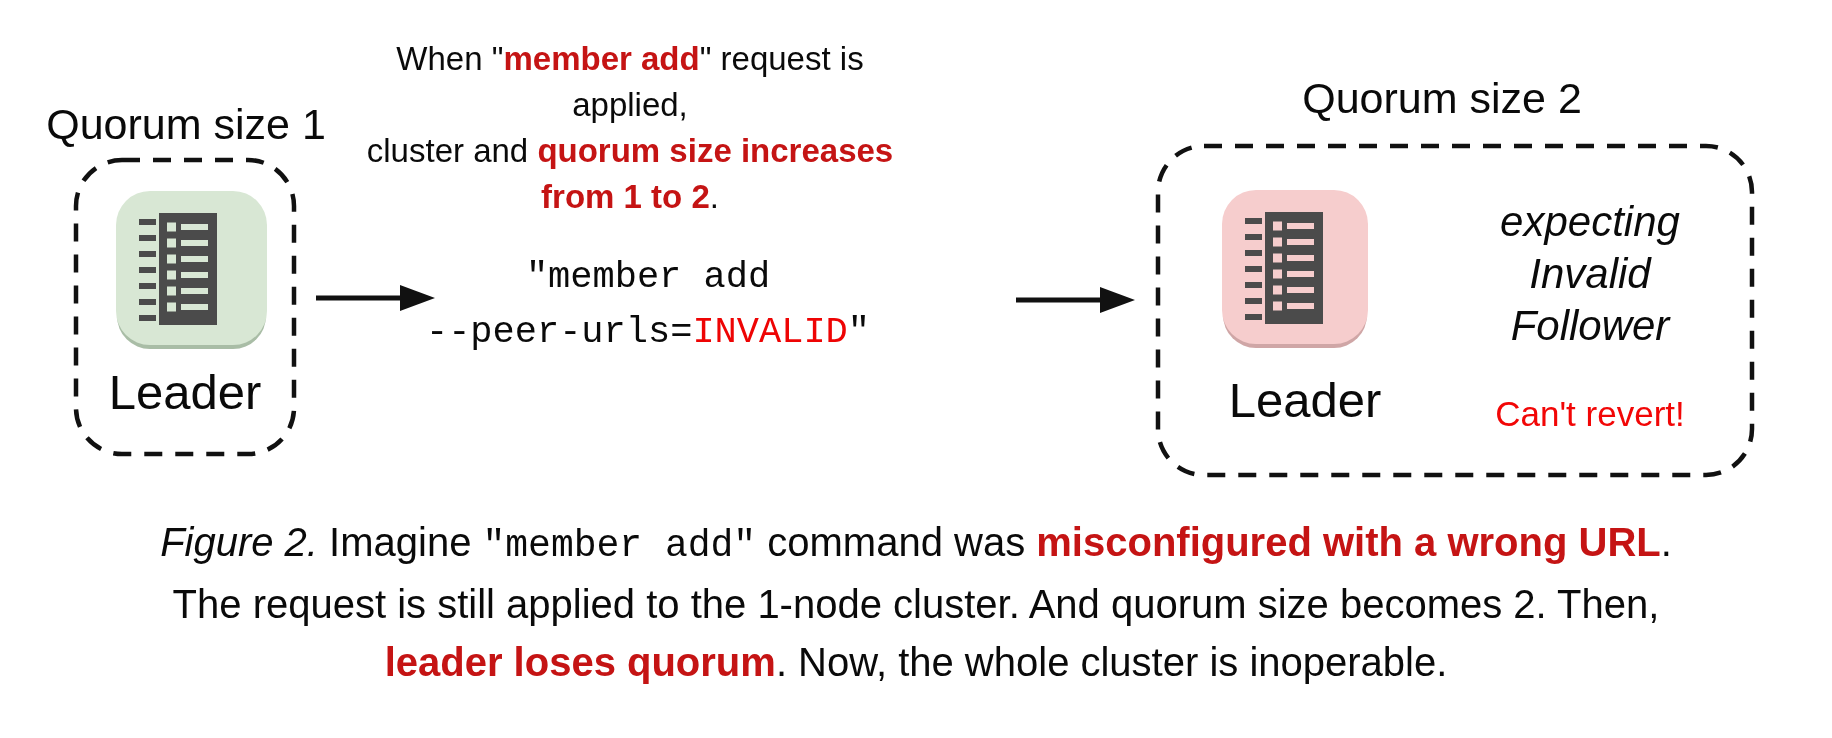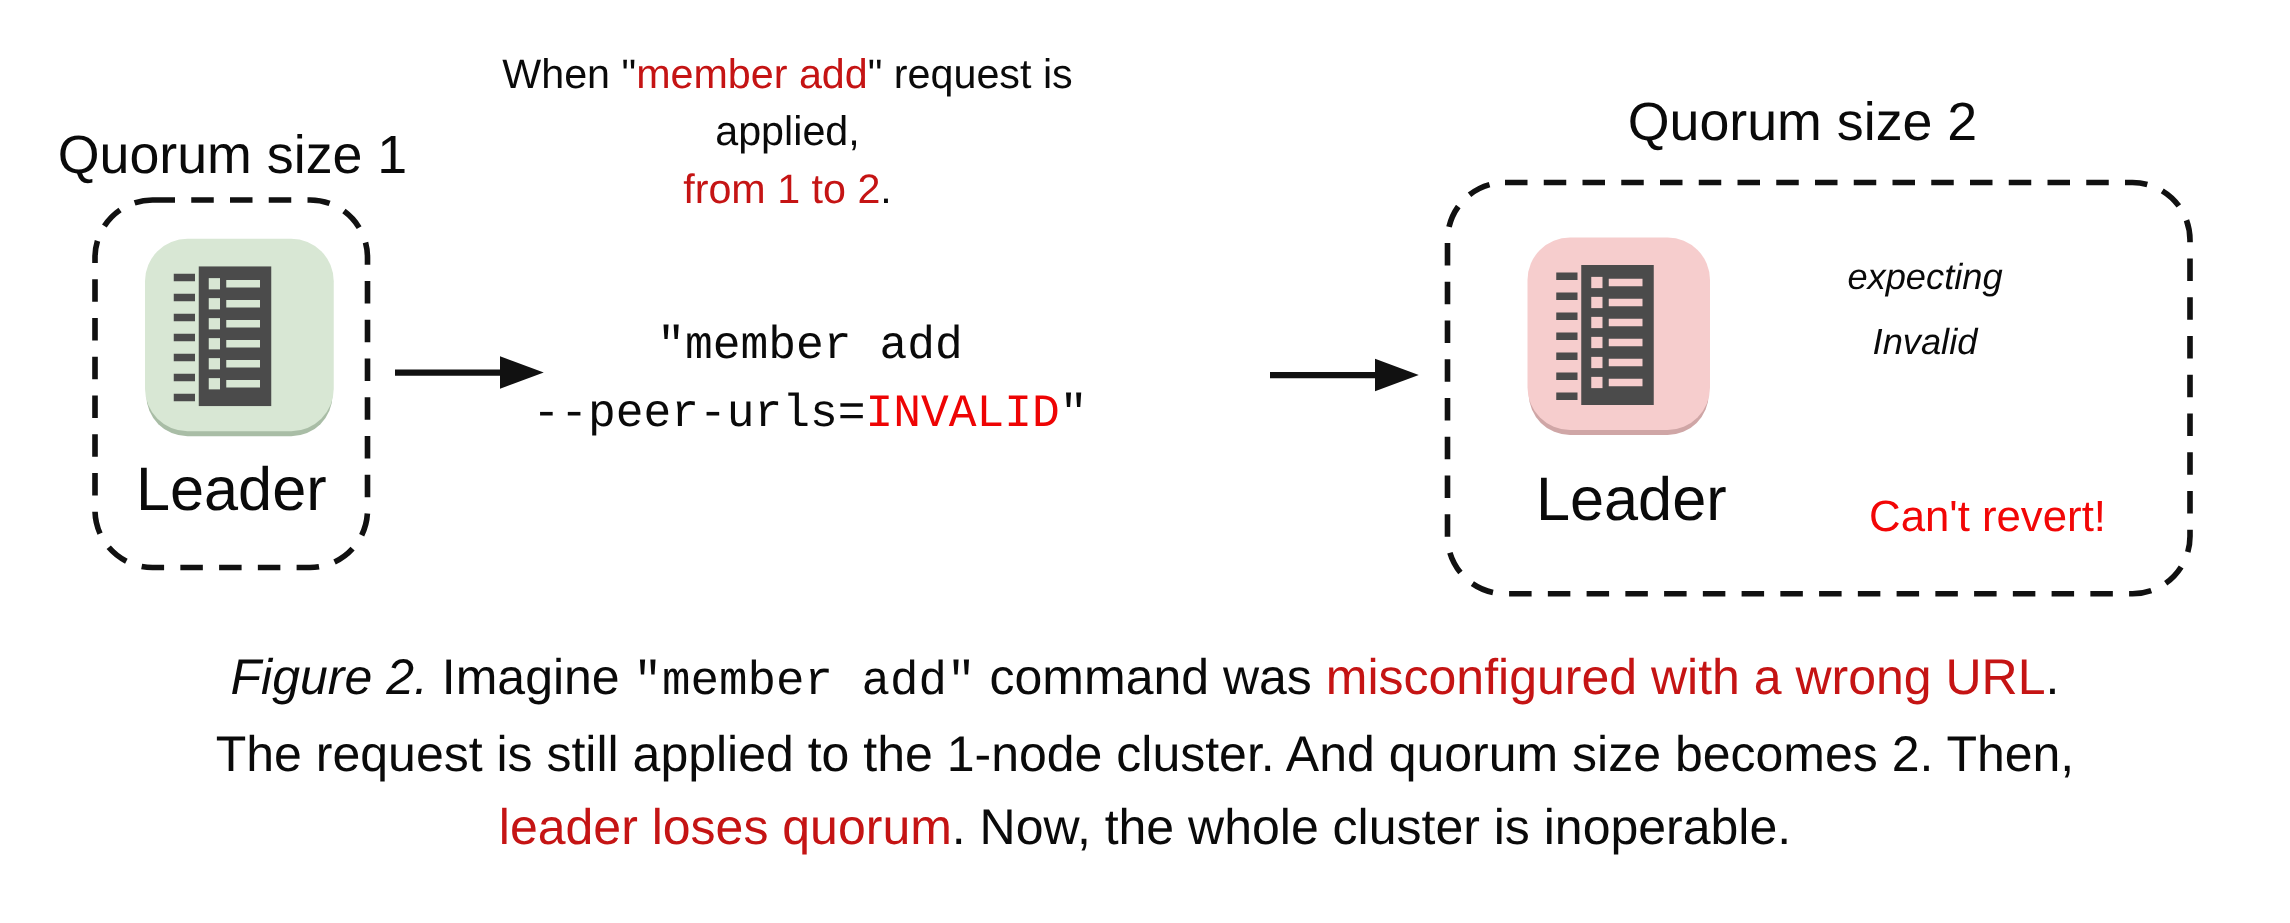--- a/index.html
+++ b/index.html
@@ -5,21 +5,21 @@
   html,body{margin:0;padding:0;background:#ffffff;}
   .stage{
     position:relative;width:1832px;height:738px;background:#ffffff;
     font-family:"Liberation Sans", sans-serif;color:#0a0a0a;overflow:hidden;
   }
   .abs{position:absolute;}
 
   
   .top-note{left:360px;top:36px;width:540px;text-align:center;
     font-size:33px;line-height:46px;font-weight:400;}
-  .red-b{color:#c51414;font-weight:400;}
+  .red-b{color:#c51414;font-weight:700;}
 
   
   .quorum-label{font-size:43px;text-align:center;white-space:nowrap;}
   .quorum-left{left:40px;top:100px;width:292px;}
   .quorum-right{left:1292px;top:74px;width:300px;}
 
   
   .box-left{left:73px;top:157px;}
   .box-right{left:1155px;top:143px;}
 
@@ -43,38 +43,39 @@
   .arrow1{left:314px;top:282px;}
   .arrow2{left:1014px;top:284px;}
 
   
   .command{left:398px;top:250px;width:500px;text-align:center;
     font-family:"Liberation Mono", monospace;font-size:37px;line-height:55px;
     white-space:nowrap;}
   .red-mono{color:#ee0404;}
 
   
-  .expecting{left:1380px;top:196px;width:320px;text-align:center;
-    font-size:29px;line-height:52px;font-style:italic;}
+  .expecting{left:1430px;top:196px;width:320px;text-align:center;
+    font-size:42px;line-height:52px;font-style:italic;}
   .cant-revert{left:1430px;top:394px;width:320px;text-align:center;
     font-size:35px;font-weight:400;color:#f20606;}
 
   
   .caption{left:0;top:513px;width:1832px;text-align:center;
     font-size:40px;line-height:58px;}
   .cap-italic{font-style:italic;margin-top:48px;}
   .cap-mono{font-family:"Liberation Mono", monospace;font-size:0.95em;}
 </style>
 </head>
 <body>
 
 <div class="stage">
 
   <div class="abs top-note">
     <div><span>When "</span><span class="red-b">member add</span><span>" request is applied,</span></div>
+    <div><span>cluster and </span><span class="red-b">quorum size increases</span></div>
     <div><span class="red-b">from 1 to 2</span><span>.</span></div>
   </div>
 
   <div class="abs quorum-label quorum-left">Quorum size 1</div>
 
   <svg class="abs box-left" width="224" height="300" viewBox="0 0 224 300">
     <rect x="3" y="3" width="218" height="294" rx="46" fill="none" stroke="#111111" stroke-width="4.5" stroke-dasharray="18 13"></rect>
   </svg>
 
   <div class="abs tile tile-green">
@@ -148,20 +149,21 @@
       <rect class="hole" x="30" y="89.5" width="9" height="9"></rect>
         <rect class="hole" x="44" y="91" width="27" height="6"></rect>
     </svg>
   </div>
 
   <div class="abs leader-label leader-right">Leader</div>
 
   <div class="abs expecting">
     <div>expecting</div>
     <div>Invalid</div>
+    <div>Follower</div>
   </div>
 
   <div class="abs cant-revert">Can't revert!</div>
 
   <div class="abs caption">
     <div><span class="cap-italic">Figure 2.</span><span> Imagine </span><span class="cap-mono">"member add"</span><span> command was </span><span class="red-b">misconfigured with a wrong URL</span><span>.</span></div>
     <div>The request is still applied to the 1-node cluster. And quorum size becomes 2. Then,</div>
     <div><span class="red-b">leader loses quorum</span><span>. Now, the whole cluster is inoperable.</span></div>
   </div>
 

